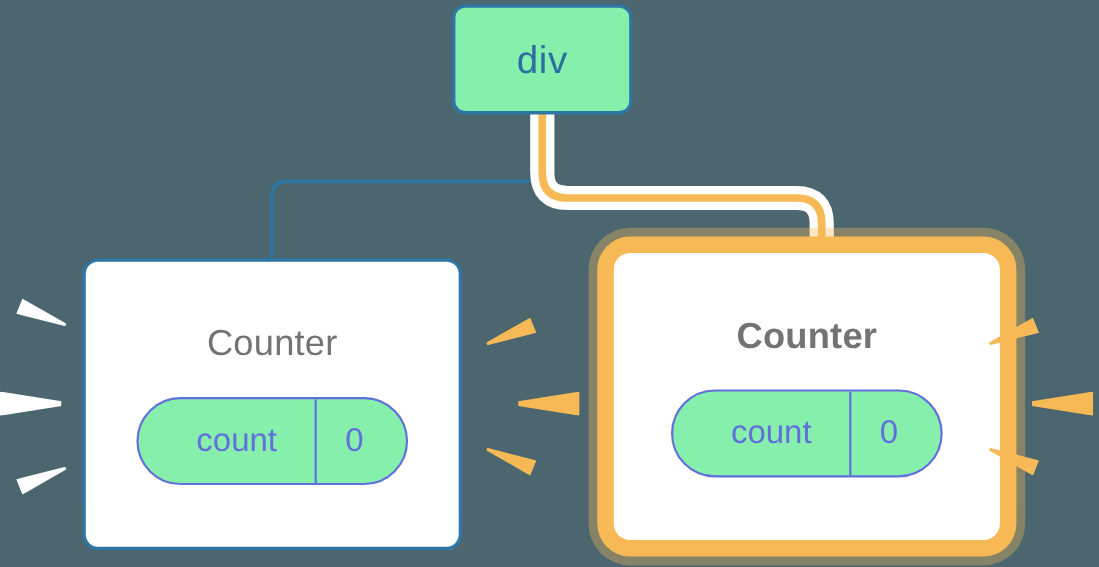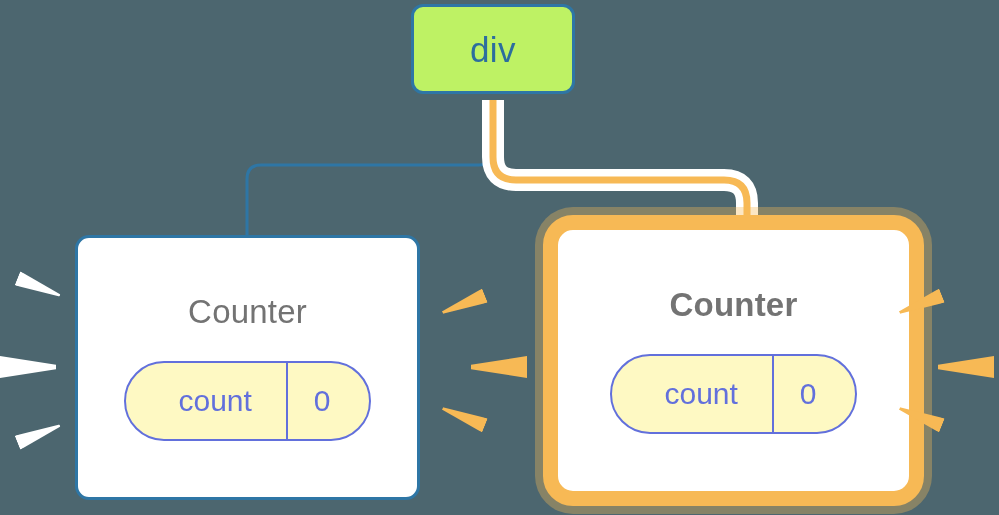--- a/index.html
+++ b/index.html
@@ -26,22 +26,22 @@
     width: 999px;
     height: 515px;
   }
 
   
   .node-div {
     position: absolute;
     left: 411px;
     top: 4px;
     width: 164px;
-    height: 90px;
-    background: #bef264;
+    height: 100px;
+    background: #86efac;
     border: 3px solid #2e76a5;
     border-radius: 12px;
     box-sizing: border-box;
     display: flex;
     align-items: center;
     justify-content: center;
     z-index: 6;
   }
   .node-div-label {
     font-size: 35px;
@@ -95,21 +95,21 @@
   .card-title.bold { font-weight: bold; }
 
   
   .pill {
     display: flex;
     align-items: stretch;
     border: 2px solid #6270dc;
     border-radius: 999px;
     height: 76px;
     overflow: hidden;
-    background: #fef9c3;
+    background: #86efac;
   }
   .pill-key, .pill-val {
     display: flex;
     align-items: center;
     justify-content: center;
     color: #6270dc;
     font-size: 30px;
     line-height: 1;
   }
   .pill-key { padding: 0 34px 0 52px; }

